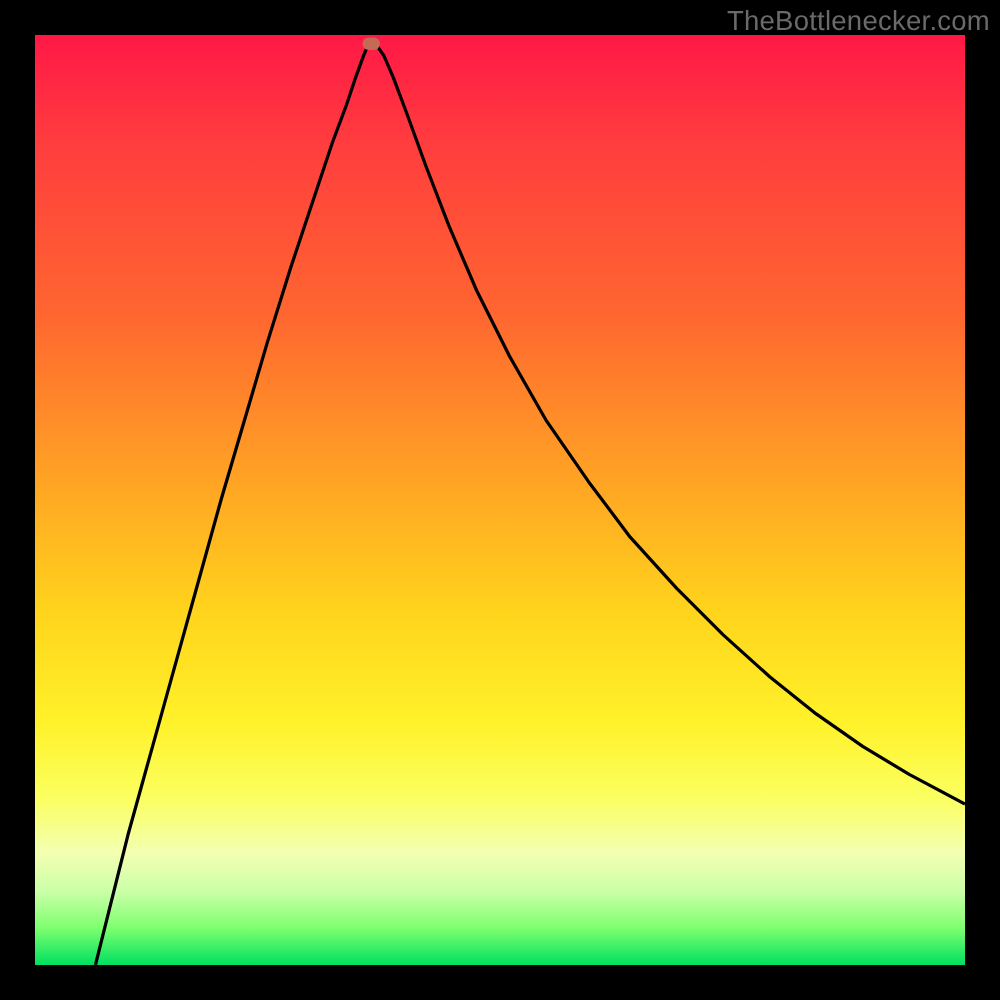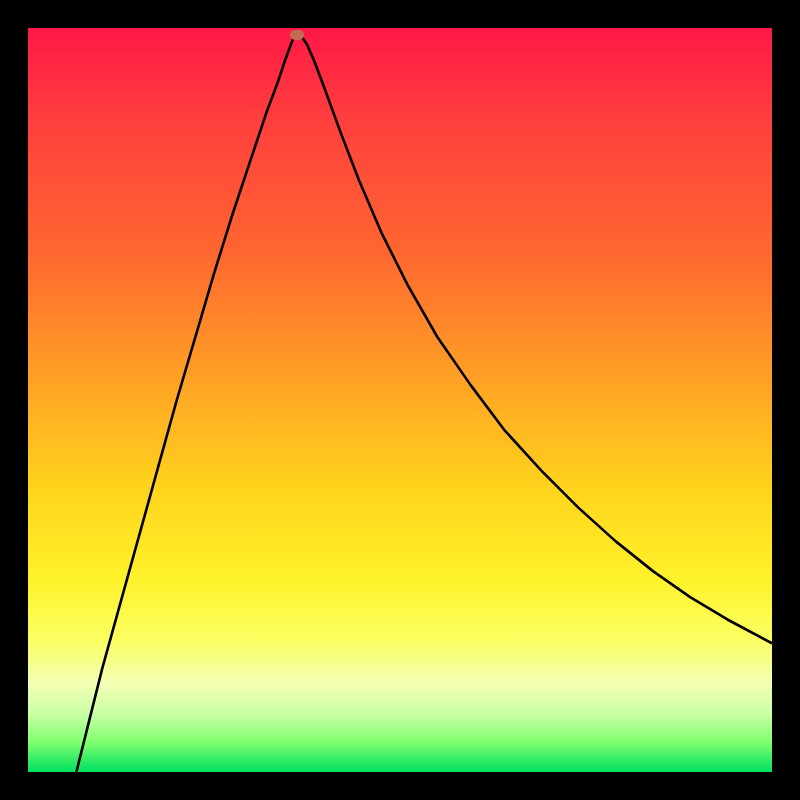--- a/index.html
+++ b/index.html
@@ -66,19 +66,20 @@
     width: 14px;
     height: 10px;
     border-radius: 5px;
     transform: translate(-50%, -50%);
   }
 </style>
 </head>
 <body>
 
 <div class="frame">
+  <div class="watermark">TheBottlenecker.com</div>
   <div class="plot-area">
     <svg class="curve" viewBox="0 0 744 744" preserveAspectRatio="none">
       <path id="curvePath" class="curve-path" d="M48.36 744.00 L59.52 699.36 L74.40 639.84 L93.00 572.88 L111.60 505.92 L130.20 438.96 L148.80 372.00 L167.40 308.76 L186.00 245.52 L204.60 186.00 L223.20 130.20 L238.08 85.56 L249.24 55.80 L256.68 33.48 L262.63 17.11 L266.35 8.18 L269.33 7.44 L273.79 8.93 L279.00 16.37 L286.44 33.48 L297.60 63.24 L312.48 104.16 L331.08 152.52 L353.40 204.60 L379.44 256.68 L409.20 308.76 L442.68 357.12 L476.16 401.76 L513.36 442.68 L550.56 479.88 L587.76 513.36 L624.96 543.12 L662.16 569.16 L699.36 591.48 L744.00 615.29"></path>
     </svg>
     <div id="marker" class="marker" style="left: 269.328px; top: 7.44px; background: rgb(196, 107, 85);"></div>
   </div>
 </div>
 
 </body></html>

